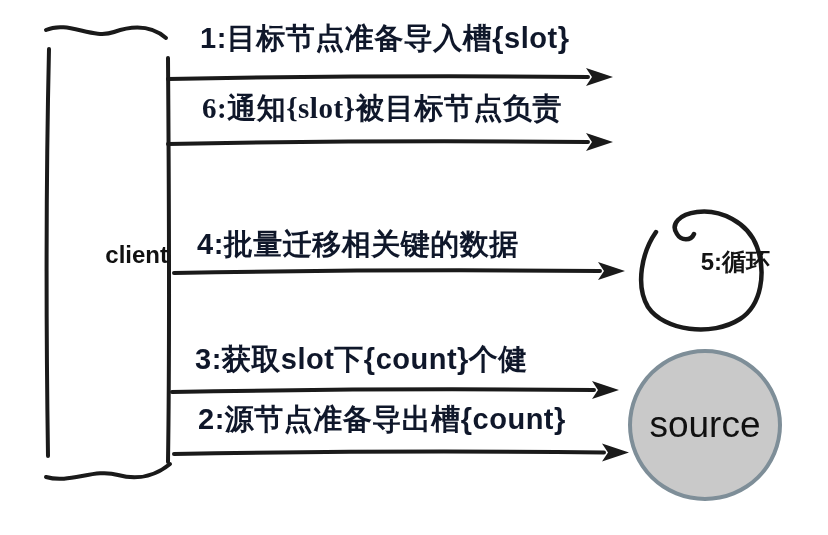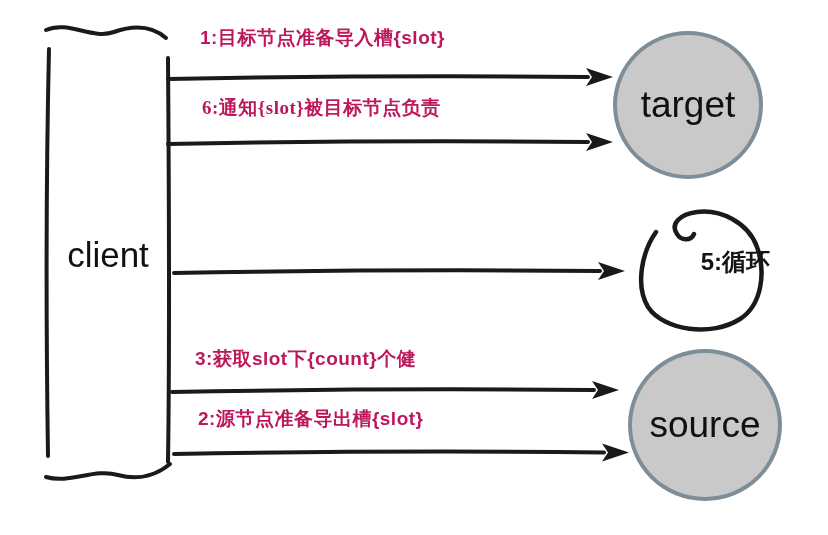--- a/index.html
+++ b/index.html
@@ -15,35 +15,35 @@
     background: #ffffff;
     overflow: hidden;
   }
   .strokes {
     position: absolute;
     left: 0; top: 0;
     width: 828px; height: 535px;
   }
   .msg-label {
     position: absolute;
-    font-size: 19px;
+    font-size: 29px;
     font-weight: 600;
-    color: #be185d;
+    color: #0f172a;
     letter-spacing: 0.5px;
     white-space: nowrap;
     line-height: 32px;
   }
   .client-label {
     position: absolute;
     left: 48px;
     top: 237px;
     width: 120px;
-    text-align: center;
-    font-size: 35px;
-    font-weight: 400;
+    text-align: right;
+    font-size: 24px;
+    font-weight: 700;
     color: #111111;
     line-height: 35px;
   }
   .node {
     position: absolute;
     border-radius: 50%;
     background: #c9c9c9;
     border: 4px solid #7e8e98;
     display: flex;
     align-items: center;
@@ -98,26 +98,24 @@
       <polygon points="625,271 598,262 604,271 598,280"></polygon>
       <polygon points="619,390 592,381 598,390 592,399"></polygon>
       <polygon points="629,452.5 602,443.5 608,452.5 602,461.5"></polygon>
     </g>
   </svg>
 
   <div class="client-label">client</div>
 
   <div class="msg-label" style="left:200px; top:22px;">1:目标节点准备导入槽{slot}</div>
   <div class="msg-label" style="left:202px; top:92px;font-family:Liberation Serif, serif;">6:通知{slot}被目标节点负责</div>
+  <div class="msg-label" style="left:197px; top:228px;">4:批量迁移相关键的数据</div>
   <div class="msg-label" style="left:195px; top:343px;text-align:right;">3:获取slot下{count}个健</div>
-  <div class="msg-label" style="left:198px; top:403px;">2:源节点准备导出槽{slot}</div>
+  <div class="msg-label" style="left:198px; top:403px;">2:源节点准备导出槽{count}</div>
 
-  <div class="node node-target">
-    <span class="node-label">target</span>
-  </div>
 
   <div class="node node-source">
     <span class="node-label">source</span>
   </div>
 
   <div class="loop-note">
     <div>5:循环</div>
   </div>
 
 </div>

